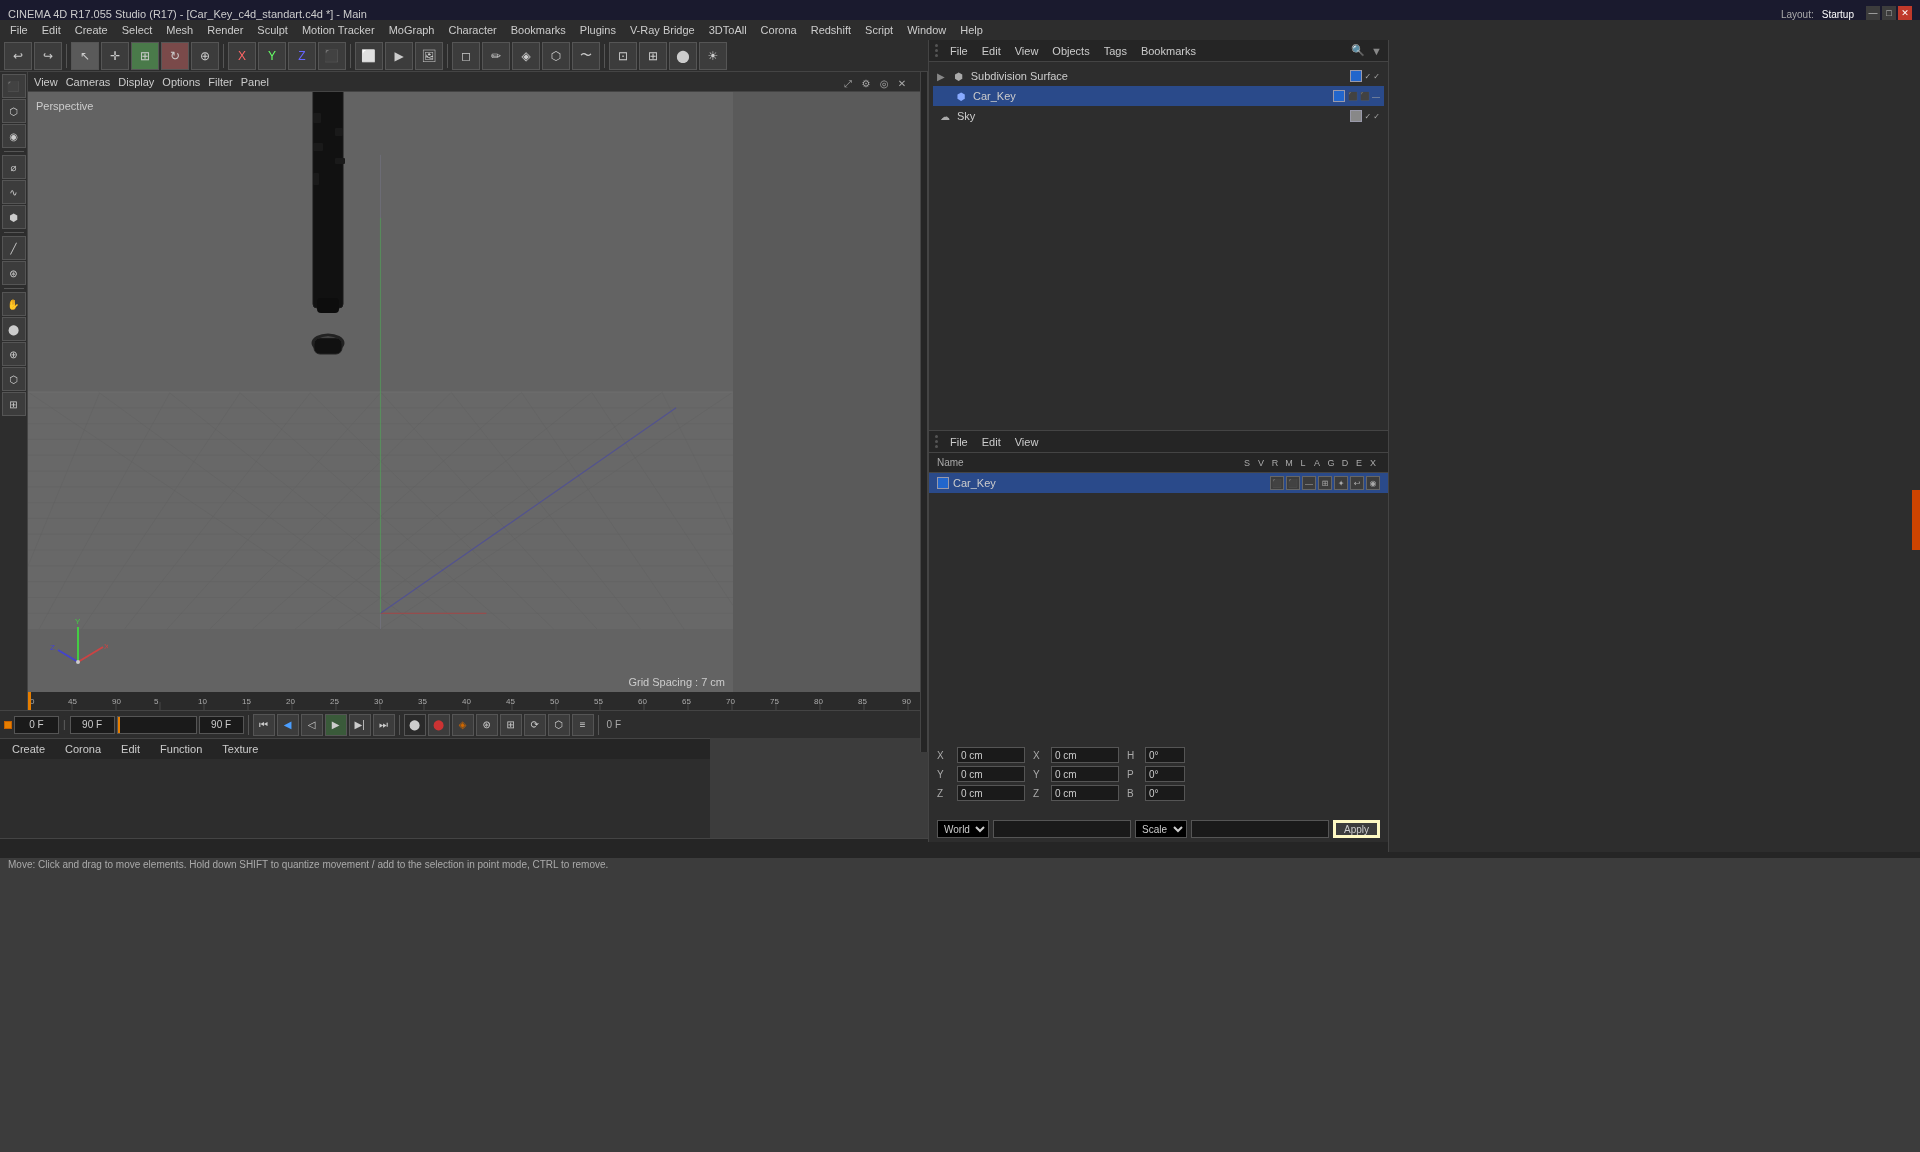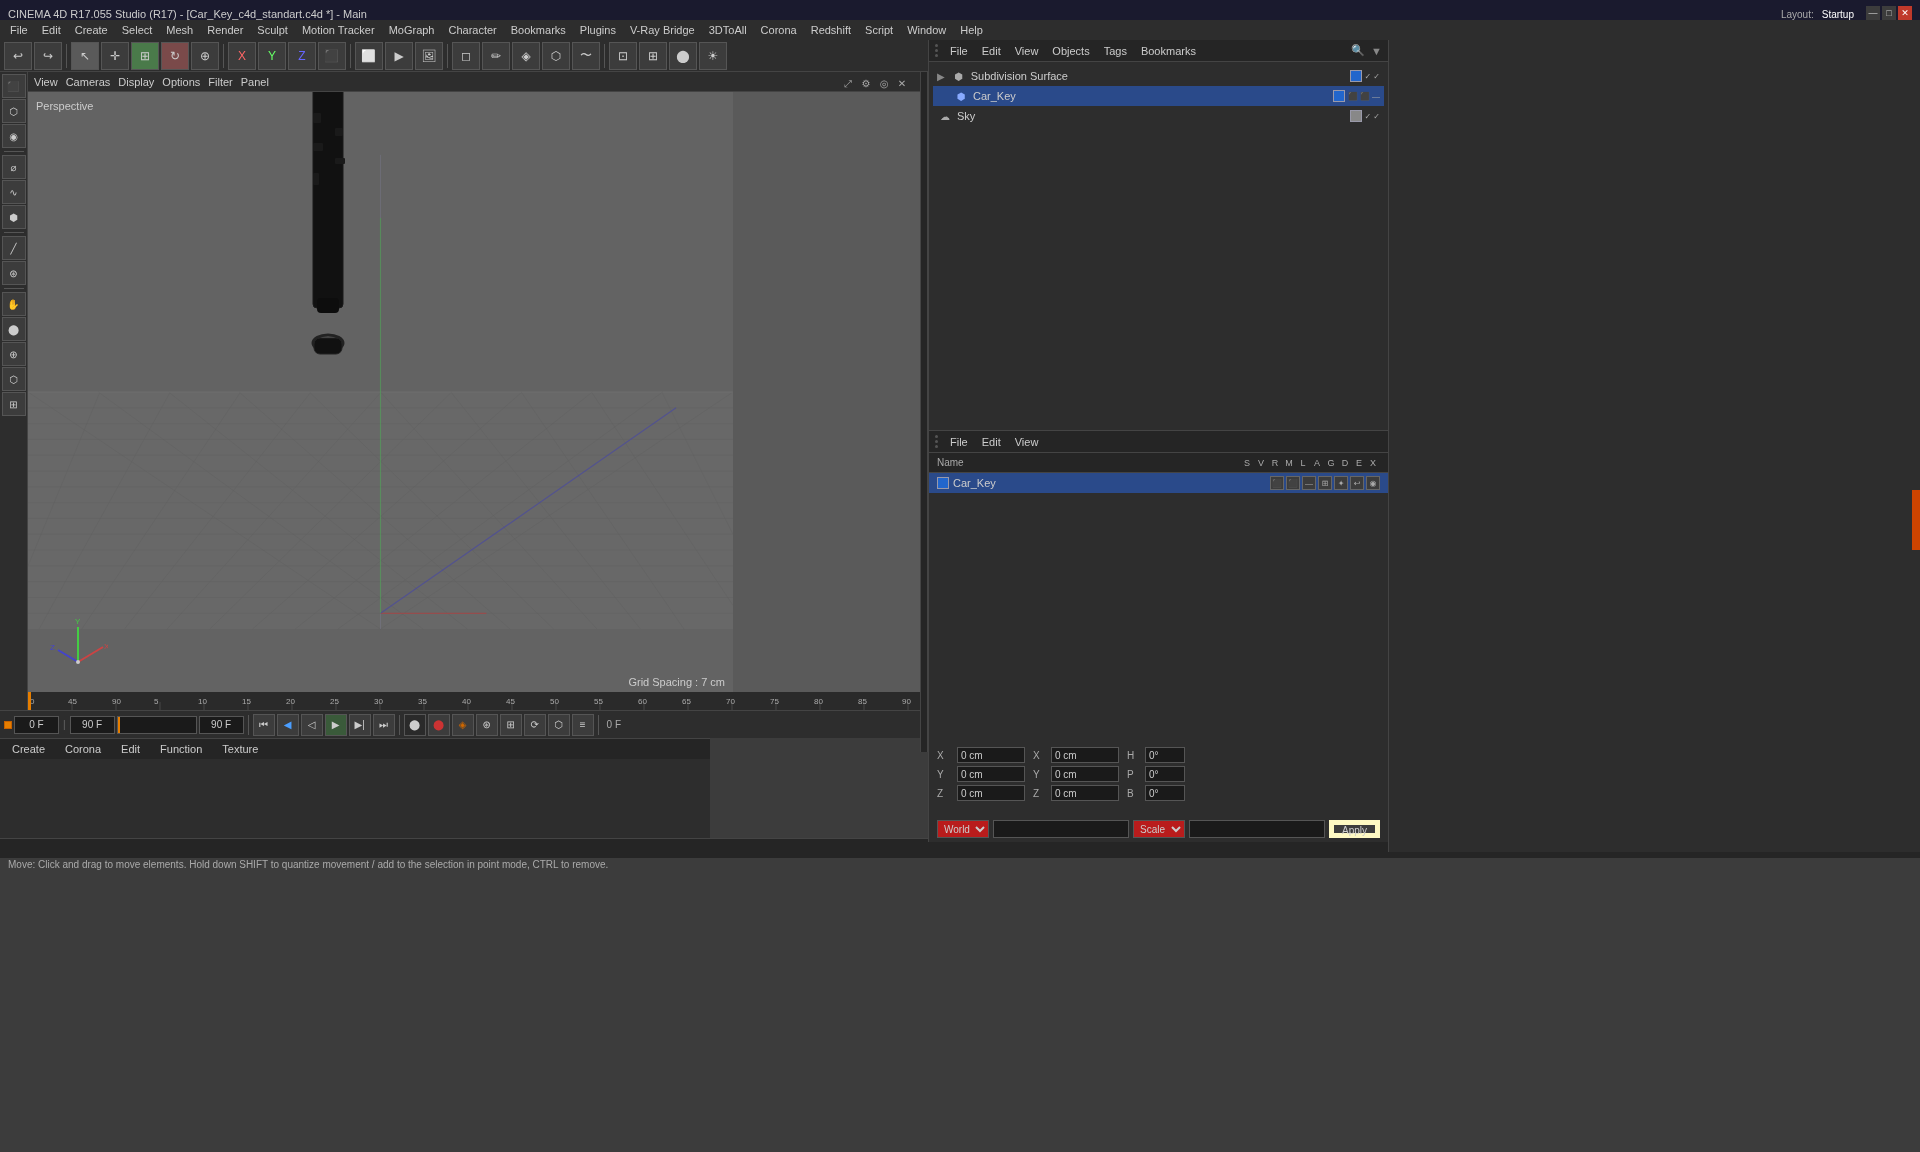--- a/index.html
+++ b/index.html
@@ -80,22 +80,22 @@
     #coord-section { padding: 4px 8px; }
     .coord-row { display: flex; align-items: center; gap: 4px; margin-bottom: 3px; }
     .coord-label { color: #aaa; font-size: 10px; width: 16px; }
     .coord-input { width: 68px; height: 16px; background: #1a1a1a; border: 1px solid #555; color: #ccc; font-size: 10px; padding: 0 3px; }
     .coord-label2 { color: #aaa; font-size: 10px; width: 14px; margin-left: 4px; }
     .coord-input2 { width: 68px; height: 16px; background: #1a1a1a; border: 1px solid #555; color: #ccc; font-size: 10px; padding: 0 3px; }
     .coord-label3 { color: #aaa; font-size: 10px; width: 14px; margin-left: 4px; }
     .coord-input3 { width: 40px; height: 16px; background: #1a1a1a; border: 1px solid #555; color: #ccc; font-size: 10px; padding: 0 3px; }
 
     #coord-footer { position: absolute; bottom: 4px; left: 0; right: 0; display: flex; align-items: center; gap: 4px; padding: 0 8px; }
-    .coord-dropdown { height: 18px; background: #b91c1c; border: 1px solid #555; color: #ccc; font-size: 10px; padding: 0 2px; cursor: pointer; }
-    .apply-btn { height: 18px; background: #3c3c3c; border: 5px solid #fef9c3; color: #ccc; font-size: 10px; padding: 0 8px; cursor: pointer; text-align: center; }
+    .coord-dropdown { height: 18px; background: #000000; border: 1px solid #555; color: #ccc; font-size: 10px; padding: 0 2px; cursor: pointer; }
+    .apply-btn { height: 18px; background: #3c3c3c; border: 3px solid #fef9c3; color: #ccc; font-size: 10px; padding: 0 8px; cursor: pointer; text-align: center; }
 
     
     #sidebar-strip { position: absolute; top: 72px; left: 920px; width: 8px; height: 680px; background: #252525; border-left: 1px solid #444; border-right: 1px solid #444; }
 
     
     #right-edge { position: absolute; top: 40px; left: 1396px; width: 524px; height: 812px; background: #2d2d2d; }
 
     
     #timeline-area { position: absolute; top: 692px; left: 0; width: 920px; height: 18px; background: #2a2a2a; overflow: hidden; }
 

